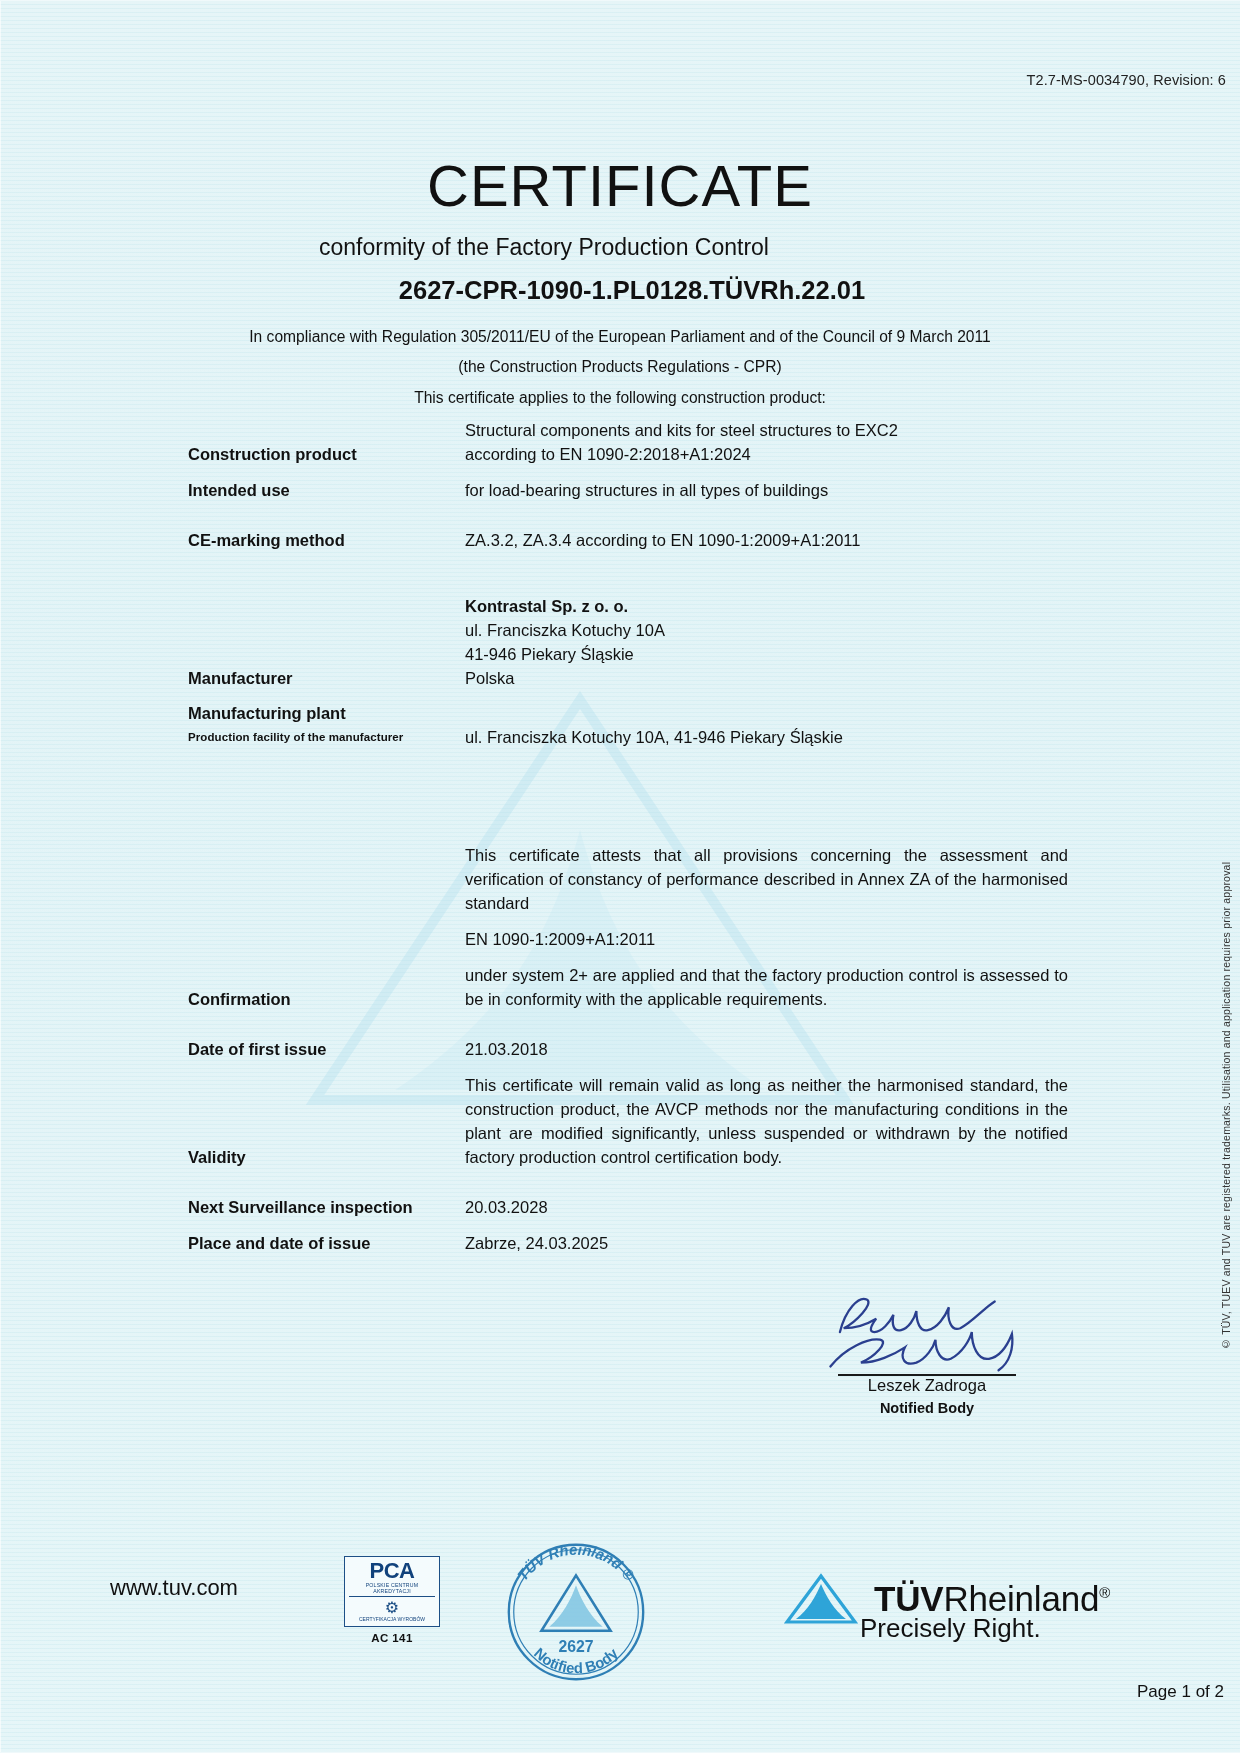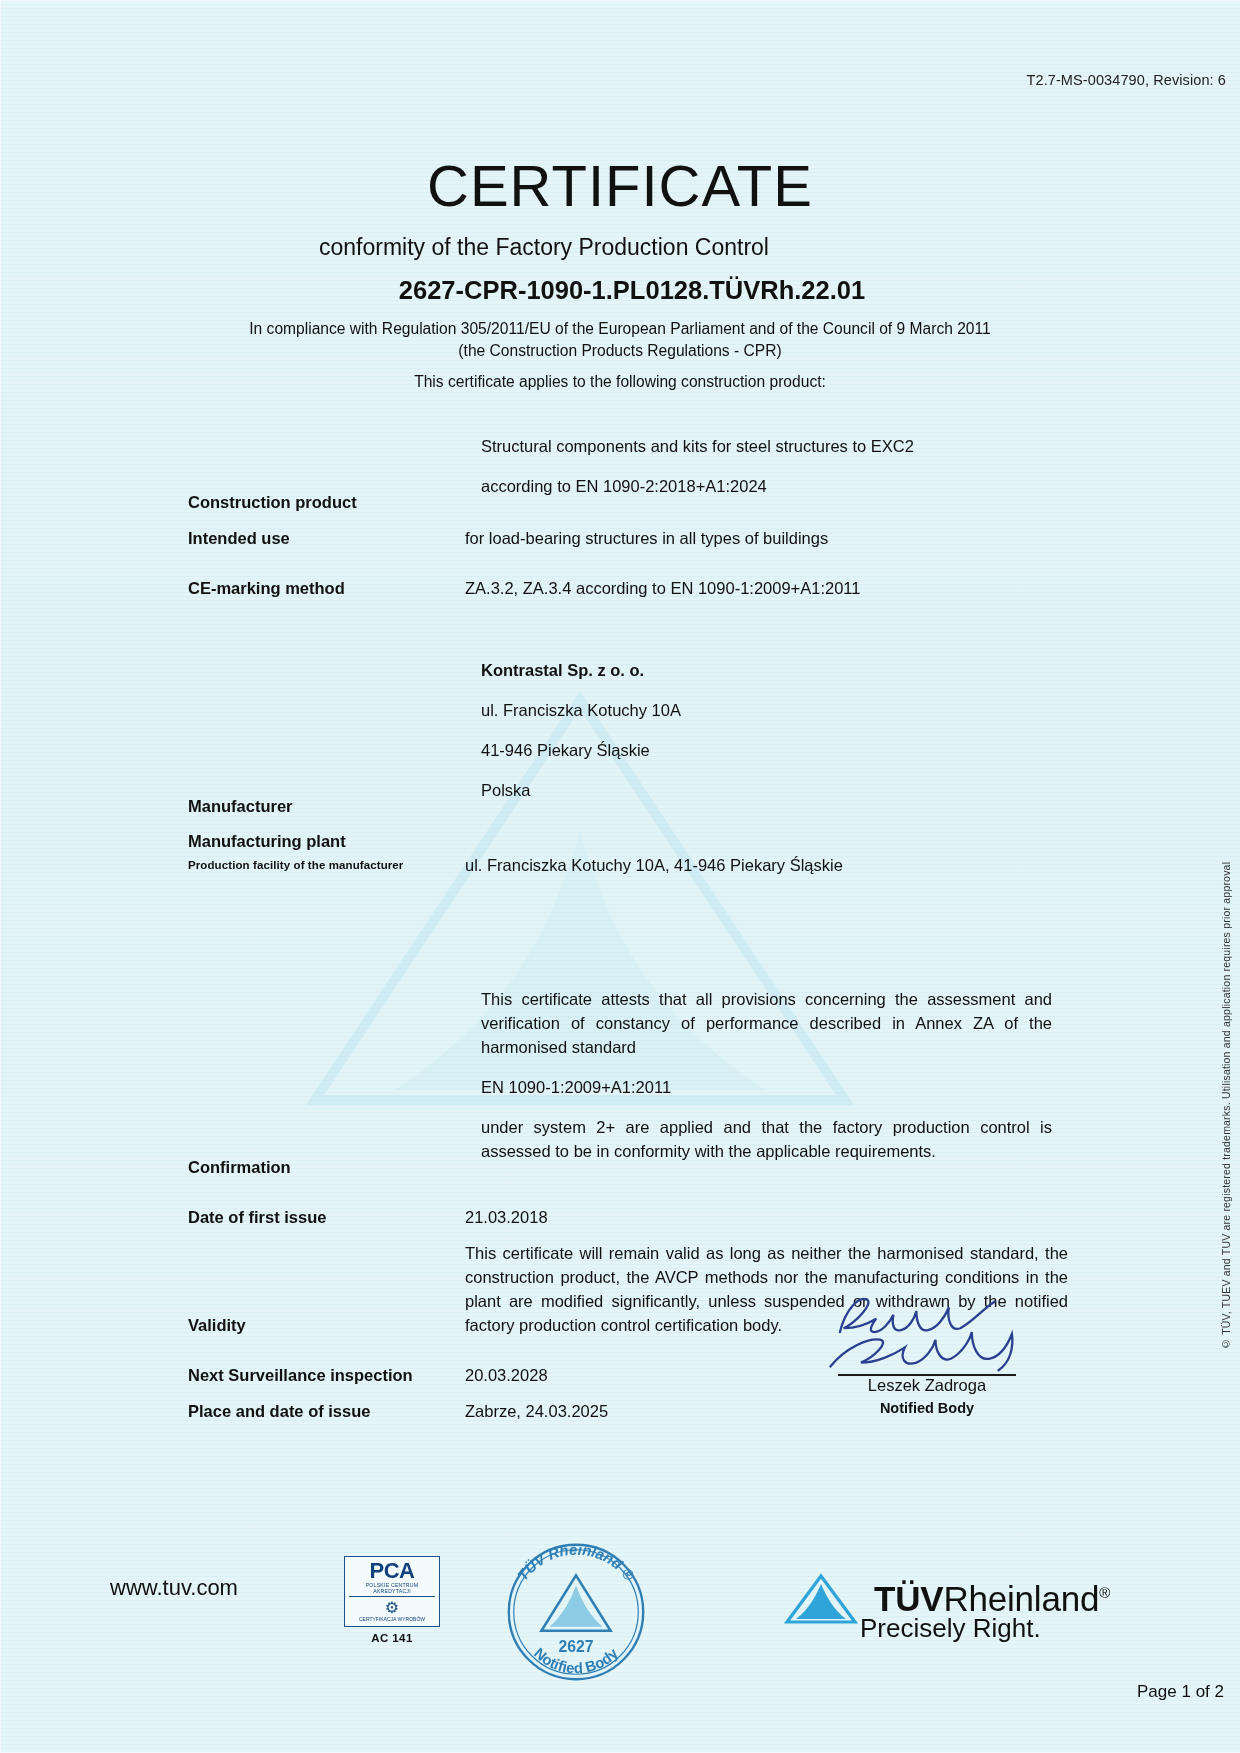--- a/index.html
+++ b/index.html
@@ -77,21 +77,21 @@
   .intro {
     position: absolute;
     top: 318px;
     left: 0;
     width: 1240px;
     text-align: center;
     font-size: 15.6px;
     line-height: 22px;
     color: #111;
   }
-  .intro div { margin: 0; }
+  .intro div { margin: 8px; }
   .intro .sp { margin-top: 9px; }
 
   .rows {
     position: absolute;
     top: 418px;
     left: 188px;
     width: 880px;
   }
   .row {
     display: flex;
@@ -117,21 +117,21 @@
     font-size: 16.5px;
     line-height: 24px;
     color: #111;
   }
   .row .val.just { text-align: justify; }
   .gap-s { height: 12px; }
   .gap-m { height: 26px; }
   .gap-l { height: 42px; }
   .gap-xl { height: 62px; }
 
-  .val p { margin: 16px; }
+  .val p { margin: 0; }
   .val p + p { margin-top: 0px; }
   .val .blk { margin-top: 12px; }
 
   .side-note {
     position: absolute;
     right: 44px;
     top: 880px;
     width: 22px;
     height: 470px;
     font-size: 10.5px;

